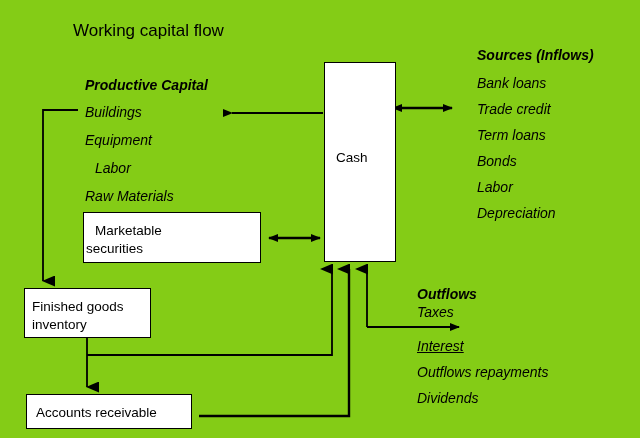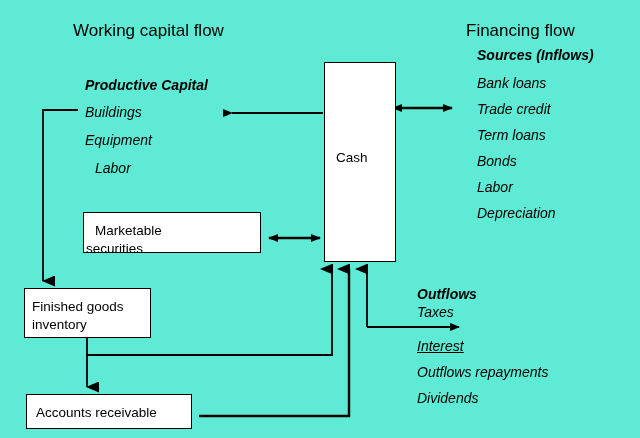--- a/index.html
+++ b/index.html
@@ -4,21 +4,21 @@
 <style>
   html, body {
     margin: 0;
     padding: 0;
     background: #ffffff;
   }
   #canvas {
     position: relative;
     width: 640px;
     height: 438px;
-    background: #5eead4;
+    background: #84cc16;
     font-family: "Liberation Sans", "DejaVu Sans", sans-serif;
     color: #000000;
     overflow: hidden;
   }
   .svg-layer {
     position: absolute;
     left: 0;
     top: 0;
     width: 640px;
     height: 438px;
@@ -93,46 +93,46 @@
 
     <path d="M199,416 L349,416 L349,269" fill="none" stroke="#000000" stroke-width="2.4" marker-end="url(#ah-u)"></path>
 
     <path d="M367,269 L367,327" fill="none" stroke="#000000" stroke-width="1.8" marker-start="url(#ah-u)"></path>
 
     <path d="M367,327 L459,327" fill="none" stroke="#000000" stroke-width="1.8" marker-end="url(#ah-r)"></path>
   </svg>
 
   <div class="txt title" style="left:73px; top:22px;">Working capital flow</div>
 
-  <div class="txt title" style="left:466px; top:22px;">Financing flow</div>
 
   <div class="txt heading" style="left:85px; top:78px;">Productive Capital</div>
   <div class="txt item" style="left:85px; top:105px;">Buildings</div>
   <div class="txt item" style="left:85px; top:133px;">Equipment</div>
   <div class="txt item" style="left:95px; top:161px;">Labor</div>
+  <div class="txt item" style="left:85px; top:189px;">Raw Materials</div>
 
   <div class="txt heading" style="left:477px; top:48px;">Sources (Inflows)</div>
   <div class="txt item" style="left:477px; top:76px;">Bank loans</div>
   <div class="txt item" style="left:477px; top:102px;">Trade credit</div>
   <div class="txt item" style="left:477px; top:128px;">Term loans</div>
   <div class="txt item" style="left:477px; top:154px;">Bonds</div>
   <div class="txt item" style="left:477px; top:180px;">Labor</div>
   <div class="txt item" style="left:477px; top:206px;">Depreciation</div>
 
   <div class="txt heading" style="left:417px; top:287px;">Outflows</div>
   <div class="txt item" style="left:417px; top:305px;">Taxes</div>
   <div class="txt item" style="left:417px; top:339px;text-decoration:underline;">Interest</div>
   <div class="txt item" style="left:417px; top:365px;">Outflows repayments</div>
   <div class="txt item" style="left:417px; top:391px;">Dividends</div>
 
   <div class="box" style="left:324px; top:62px; width:72px; height:200px;">
     <span class="boxlabel" style="left:11px; top:87px;">Cash</span>
   </div>
 
-  <div class="box" style="left:83px; top:212px; width:178px; height:41px;">
+  <div class="box" style="left:83px; top:212px; width:178px; height:51px;">
     <span class="boxlabel" style="left:11px; top:10px;">Marketable</span>
     <span class="boxlabel" style="left:2px; top:28px;">securities</span>
   </div>
 
   <div class="box" style="left:26px; top:394px; width:166px; height:35px;">
     <span class="boxlabel" style="left:9px; top:10px;">Accounts receivable</span>
   </div>
 
   <div class="box" style="left:24px; top:288px; width:127px; height:50px;">
     <span class="boxlabel" style="left:7px; top:10px;">Finished goods</span>

